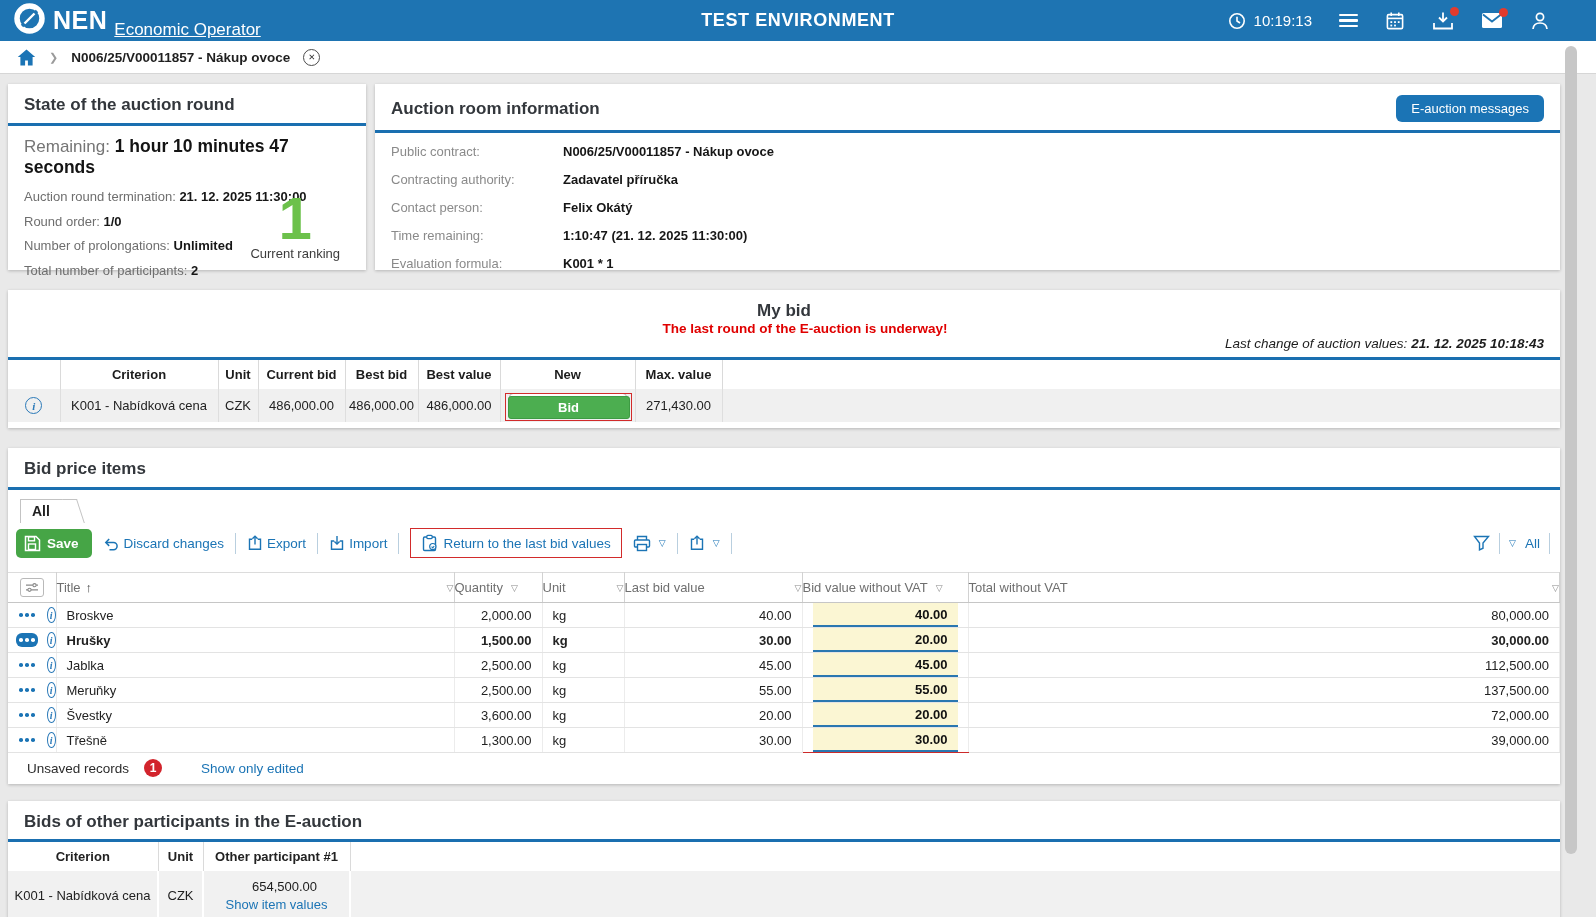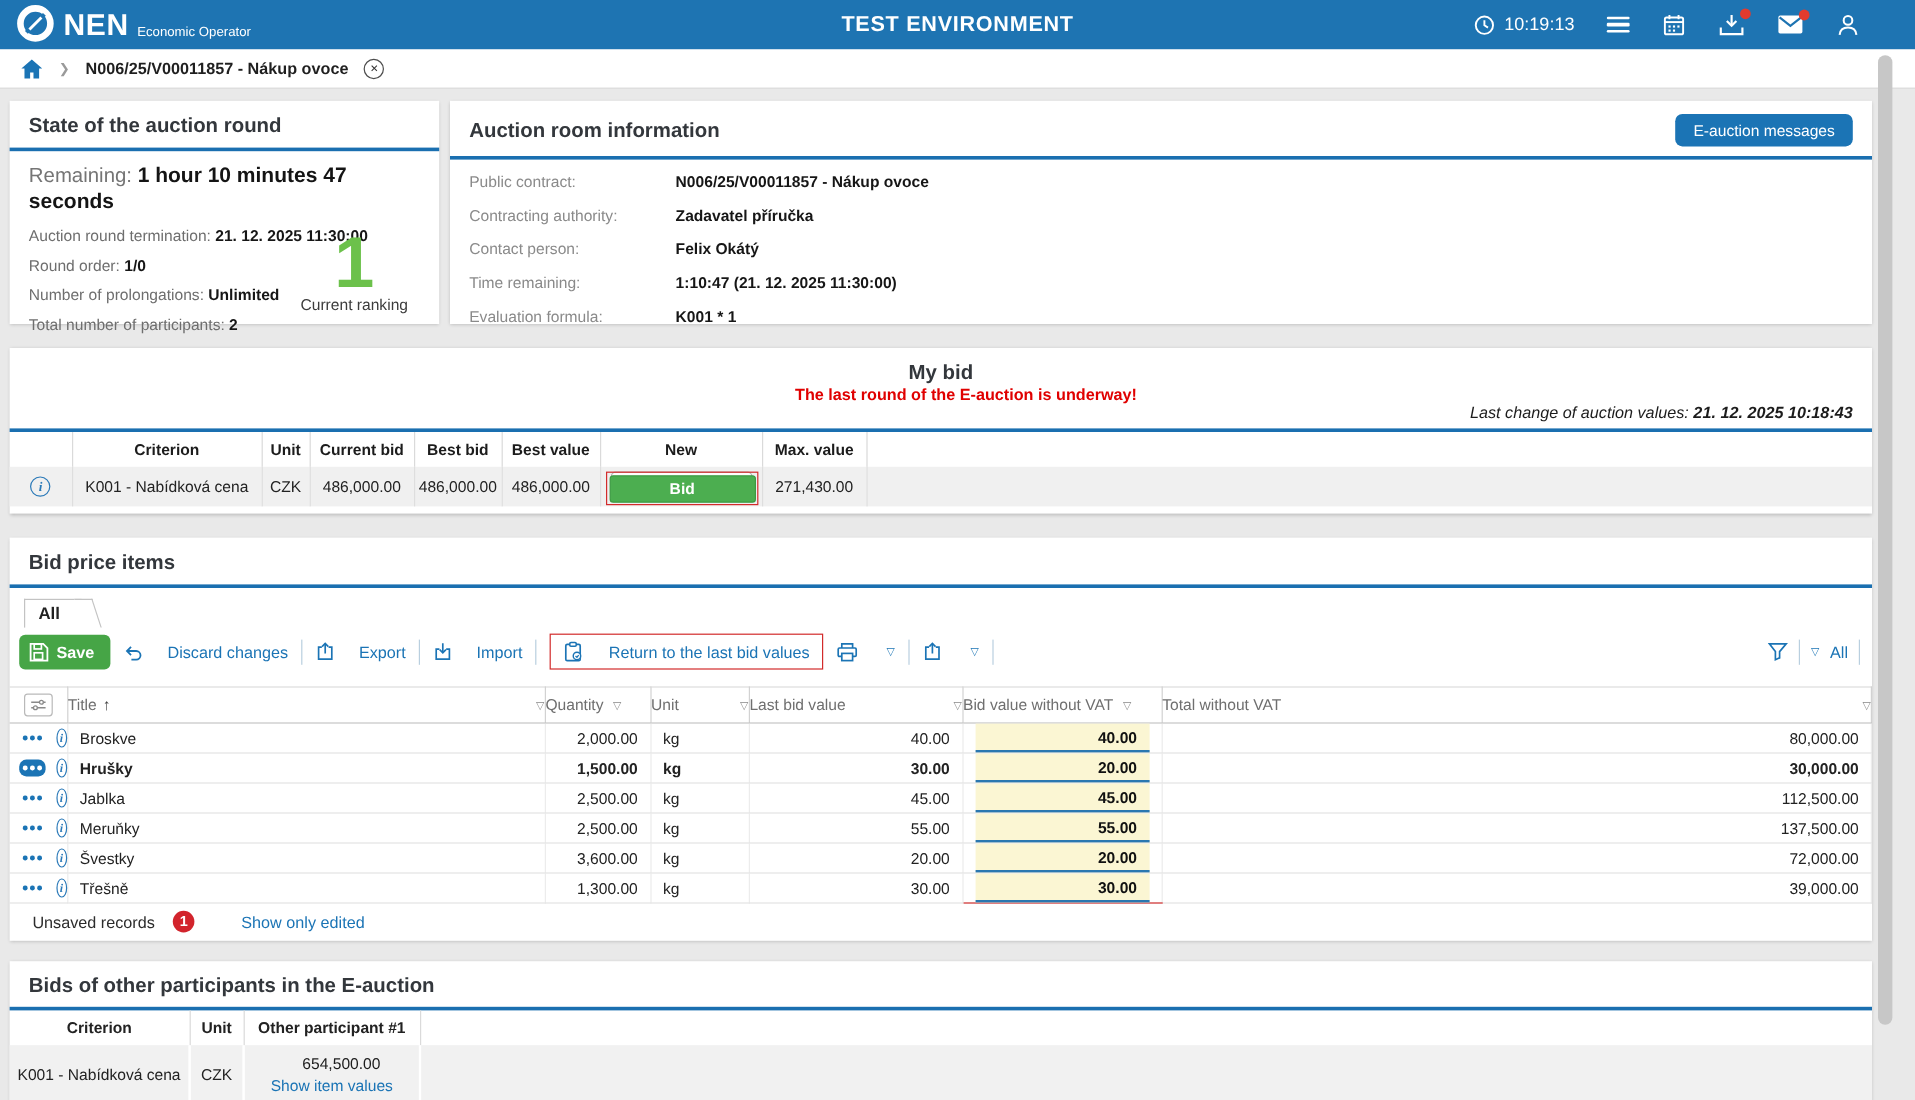--- a/index.html
+++ b/index.html
@@ -4,21 +4,21 @@
 <style>
   * { box-sizing: border-box; margin: 0; padding: 0; }
   html,body { width:1596px; height:917px; overflow:hidden; }
   body { background:#e9e9e9; font-family:"Liberation Sans", sans-serif; color:#222; position:relative; }
   svg { display:block; }
 
   
   .topbar { height:41px; background:#1e74b2; display:flex; align-items:center; position:relative; color:#fff; }
   .brand { display:flex; align-items:flex-start; margin-left:13px; gap:7px; z-index:2;text-align:right; }
   .brand-name { font-size:25px; font-weight:700; letter-spacing:.5px; line-height:36px; }
-  .brand-sub { font-size:11px; margin-top:18px; }
+  .brand-sub { font-size:17px; margin-top:18px;text-decoration:underline; }
   .env { position:absolute; left:0; right:0; text-align:center; font-size:18px; font-weight:700; letter-spacing:.6px; }
   .top-icons { margin-left:auto; display:flex; align-items:center; gap:27px; margin-right:46px; z-index:2; }
   .clockgrp { display:flex; align-items:center; gap:8px; font-size:15px; }
   .icon-btn { position:relative; cursor:pointer; }
   .menu-bars span { display:block; width:19px; height:2.6px; background:#fff; margin:3px 0; border-radius:1px; }
   .dot-badge { position:absolute; top:-4px; right:-5px; width:9px; height:9px; border-radius:50%; background:#e23b2e; }
 
   
   .breadcrumb { height:33px; background:#fff; border-bottom:1px solid #d6d6d6; display:flex; align-items:center; padding-left:17px; gap:13px; }
   .crumb-chevron { color:#9a9a9a; font-size:11px; }
@@ -64,21 +64,21 @@
   .new-input { width:118px; height:25px; border:1px solid #b3b3b3; border-radius:4px; background:#fdfdfd; text-align:center; font-weight:700; font-size:13px; font-family:inherit; color:#111; }
   .bidbtn-wrap { position:absolute; left:497px; bottom:7px; border:1.5px solid #d22b2b; padding:1.5px; }
   .btn-bid { width:122px; height:23px; background:#4cae50; border:1px solid #3d9b43; border-radius:3px; color:#fff; font-weight:700; font-size:13px; cursor:pointer; font-family:inherit; }
 
   
   .panel-items { margin-bottom:17px; }
   .tab { margin:9px 0 0 12px; width:48px; position:relative; background:#fff; border-top:1px solid #c3c3c3; border-left:1px solid #c3c3c3; font-weight:700; font-size:14px; padding:3px 0 4px 11px; }
   .tab::after { content:''; position:absolute; top:-1px; right:-9px; width:14px; height:100%; background:#fff; border-top:1px solid #c3c3c3; border-right:1px solid #c3c3c3; transform:skewX(18deg); transform-origin:top; }
   .toolbar { display:flex; align-items:center; padding:5px 10px 8px 8px; gap:11px; font-size:13.5px; }
   .btn-save { background:#46a546; color:#fff; font-weight:700; font-size:13.5px; border:none; border-radius:5px; padding:6px 13px 6px 8px; display:flex; align-items:center; gap:6px; cursor:pointer; font-family:inherit; }
-  .tlink { color:#1b74b5; display:flex; align-items:center; gap:20px; cursor:pointer; white-space:nowrap;justify-content:space-between; }
+  .tlink { color:#1b74b5; display:flex; align-items:center; gap:4px; cursor:pointer; white-space:nowrap;justify-content:space-between; }
   .tsep { width:1px; height:21px; background:#b9cfdf; }
   .red-wrap { border:1.5px solid #d22b2b; padding:5px 10px; display:flex; align-items:center; }
   .dd { color:#1b74b5; font-size:9px; margin-left:4px; }
   .toolbar-right { margin-left:auto; display:flex; align-items:center; gap:9px; }
 
   table.items { width:100%; border-collapse:collapse; font-size:13px; table-layout:fixed; margin-top:6px; }
   table.items th { font-weight:400; color:#6f6f6f; text-align:left; padding:5px 0; border-top:1px solid #dcdcdc; border-bottom:1px solid #c6c6c6; border-right:1px solid #d2d2d2; height:27px; }
   table.items th .hflex { display:flex; align-items:center; }
   .hfilter { color:#8a8a8a; font-size:9px; margin-left:auto; }
   .hfilter.near { margin-left:8px; }

